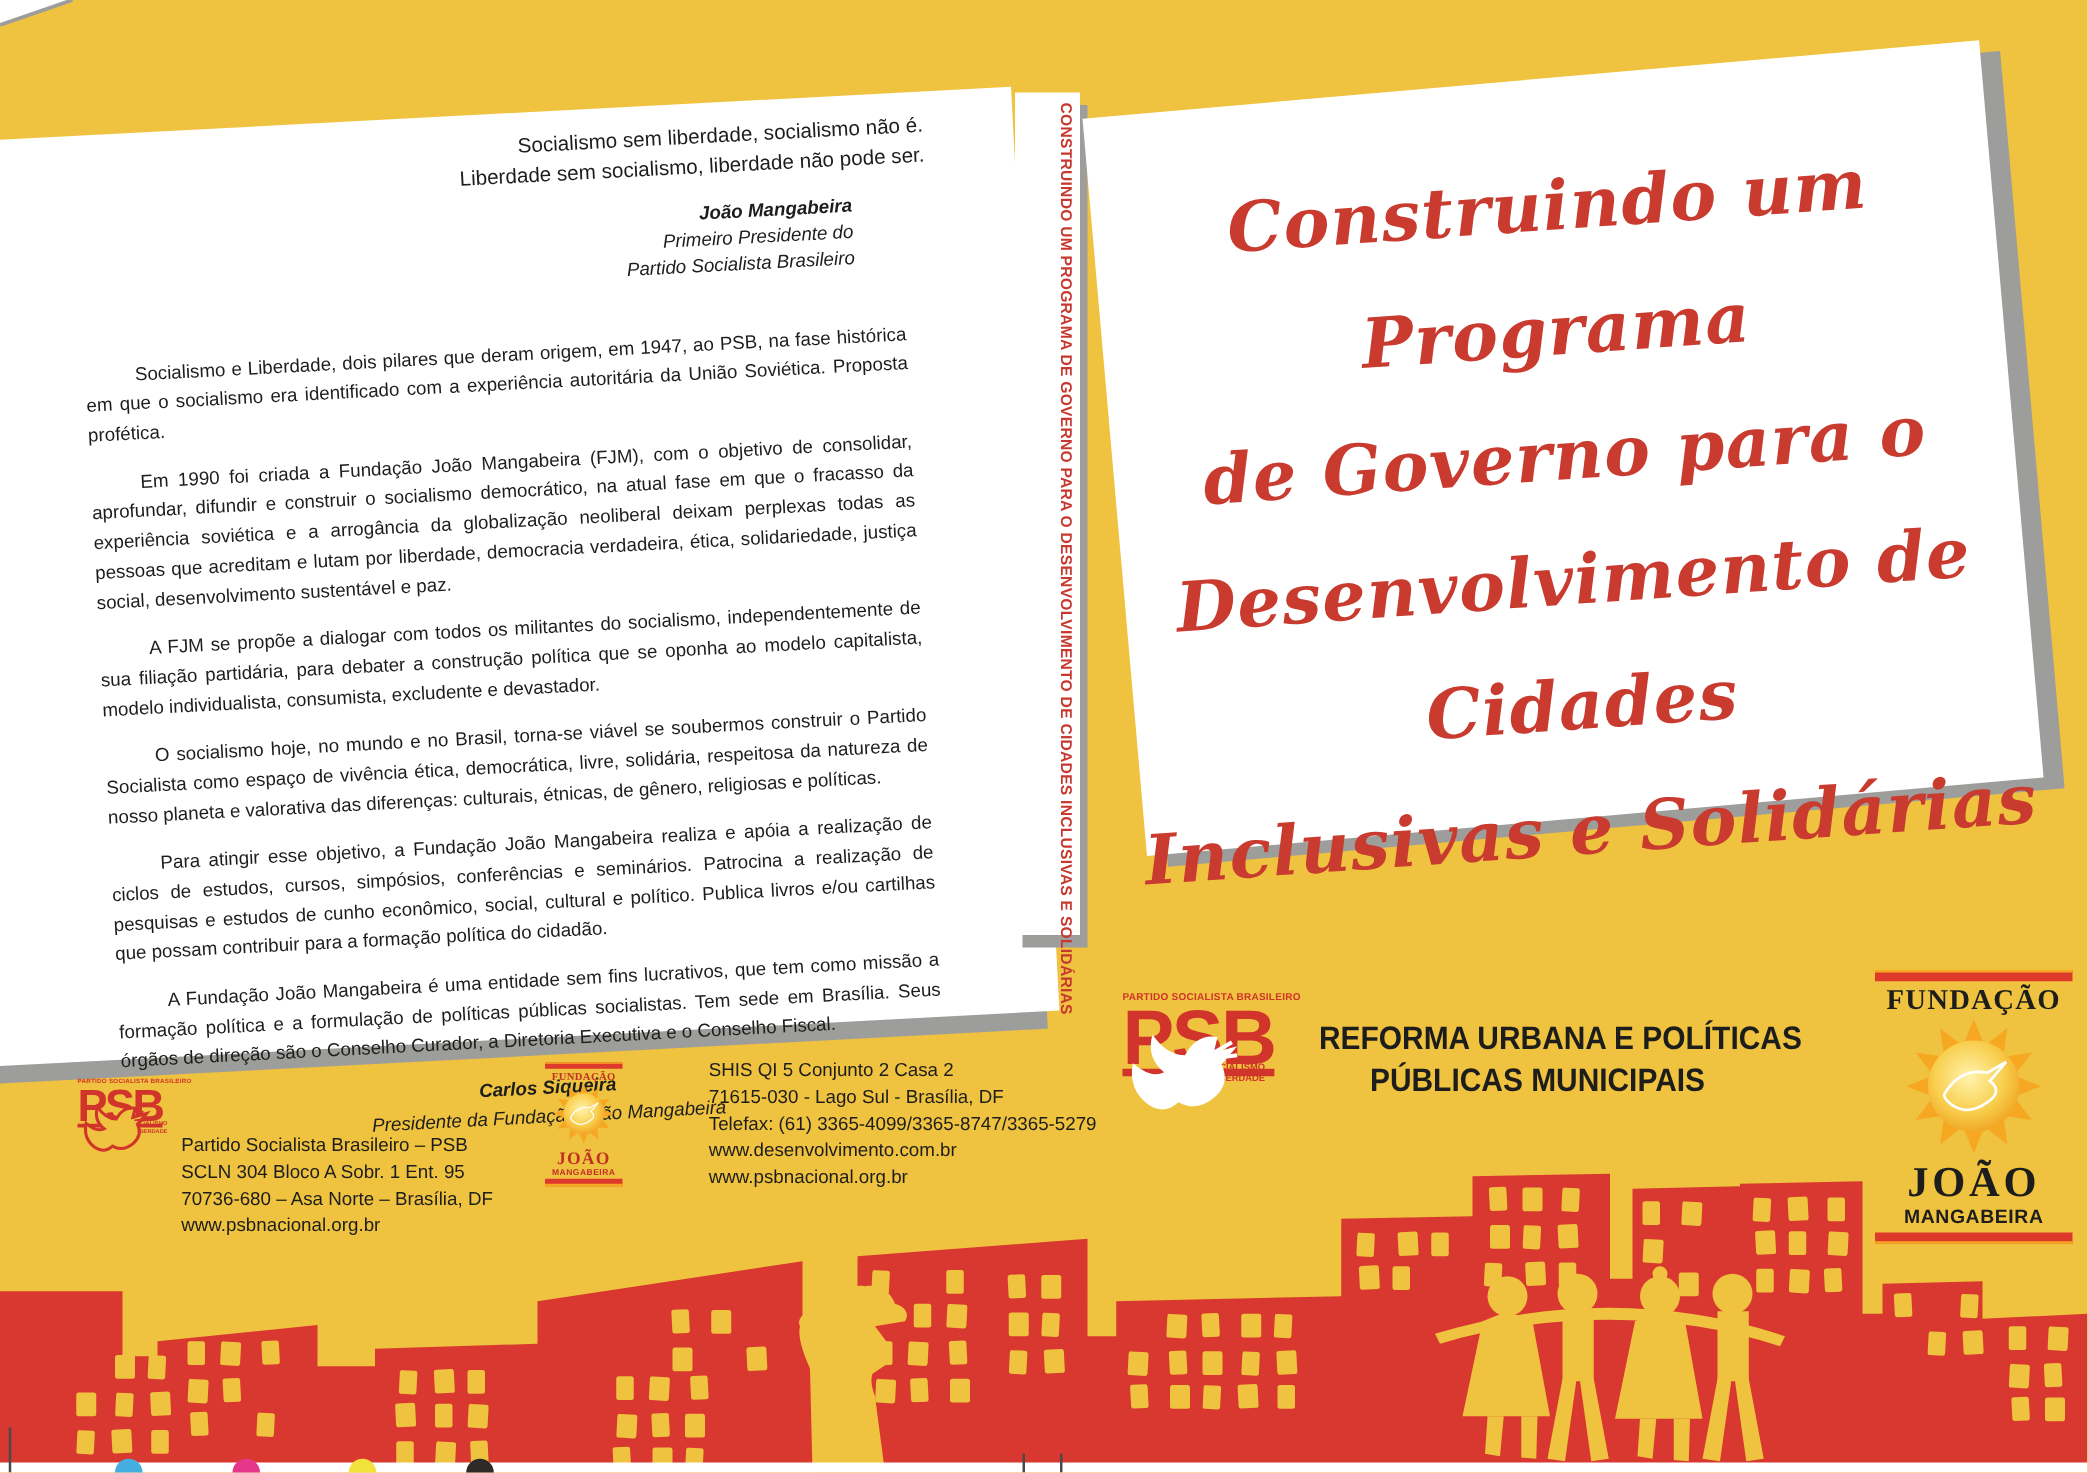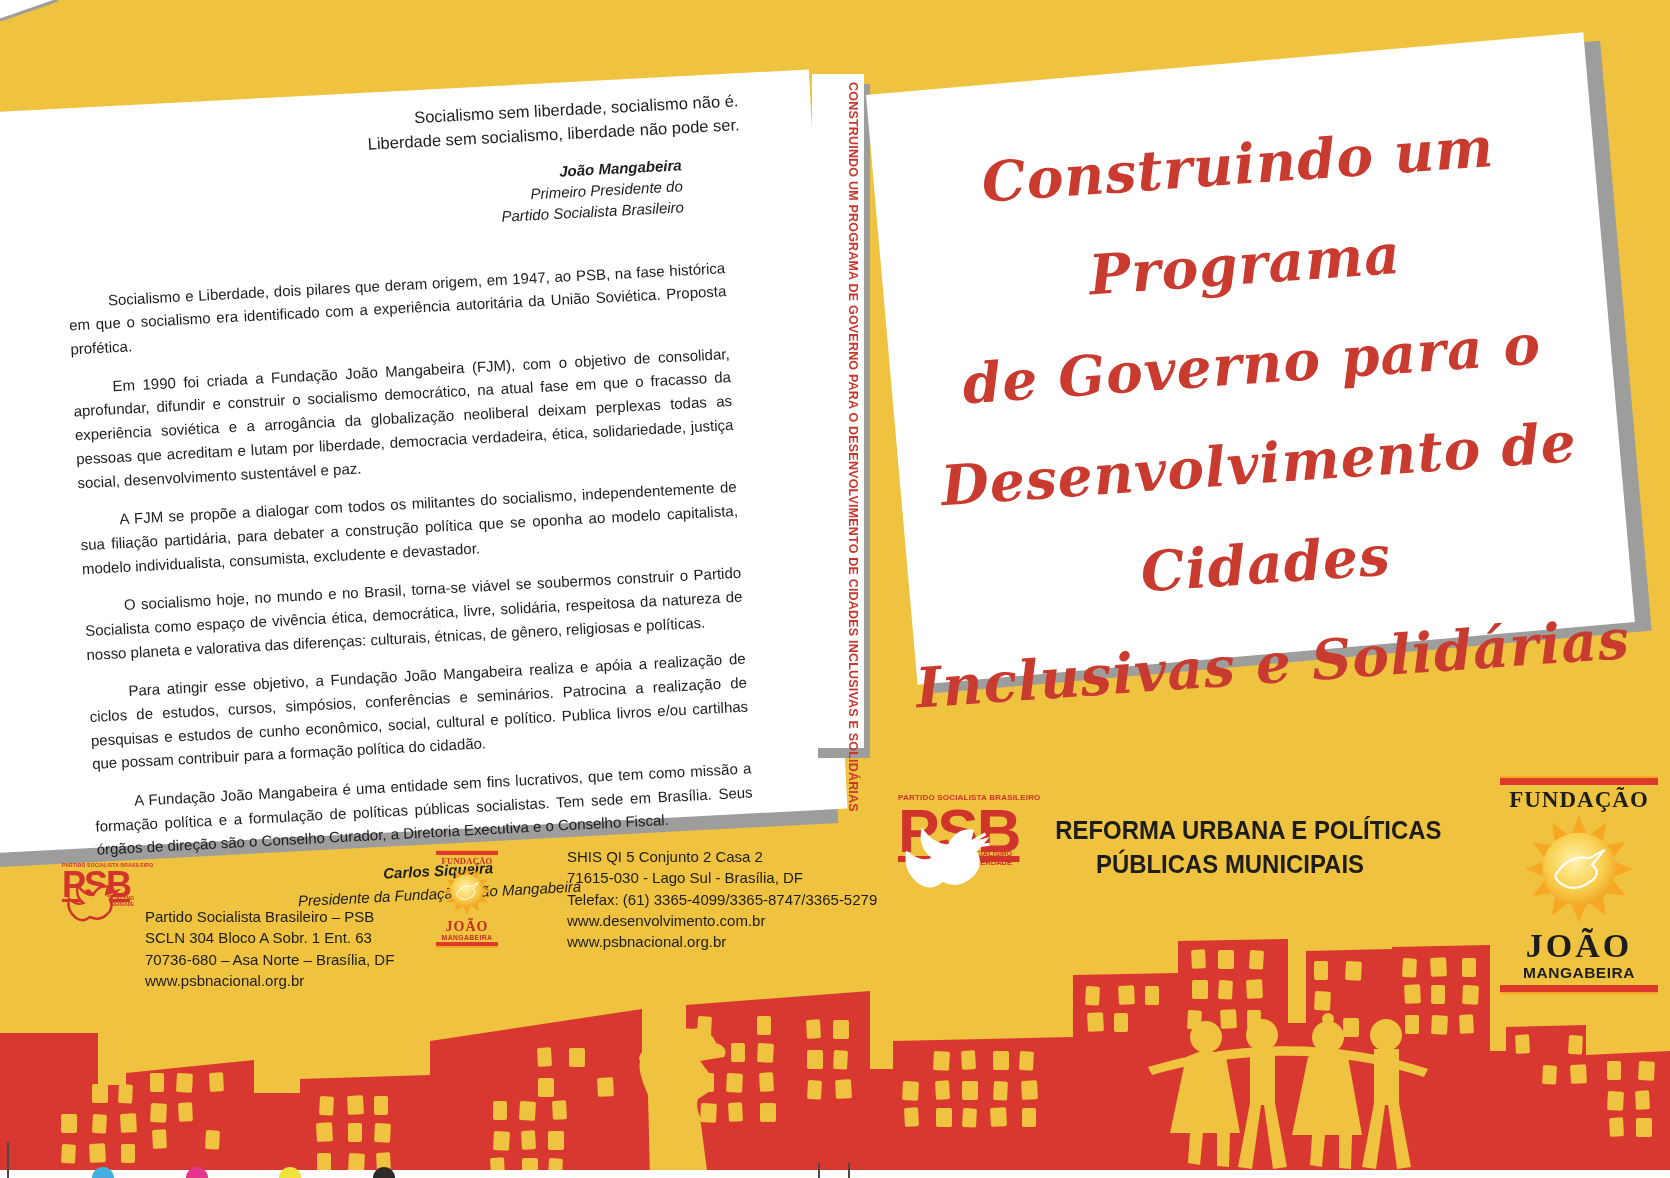--- a/index.html
+++ b/index.html
@@ -152,21 +152,21 @@
       <path d="M70,22 l14,-8 M72,26 l16,-2" stroke="#D0342B" stroke-width="2.5" fill="none"></path>
     </svg>
     <div class="psb-tagline">
       <span>SOCIALISMO</span><br>
       <span>E LIBERDADE</span>
     </div>
   </div>
 
   <div class="abs addr psb-addr">
     <div>Partido Socialista Brasileiro – PSB</div>
-    <div>SCLN 304 Bloco A Sobr. 1 Ent. 63</div>
+    <div>SCLN 304 Bloco A Sobr. 1 Ent. 95</div>
     <div>70736-680 – Asa Norte – Brasília, DF</div>
     <div>www.psbnacional.org.br</div>
   </div>
 
   <div class="abs fjm-logo fjm-logo-small">
     <div class="fjm-bar"></div>
     <div class="fjm-header">FUNDAÇÃO</div>
     <svg width="52" height="50" viewBox="0 0 104 104">
       <defs>
         <radialGradient id="sg1" cx="45%" cy="40%" r="65%">

